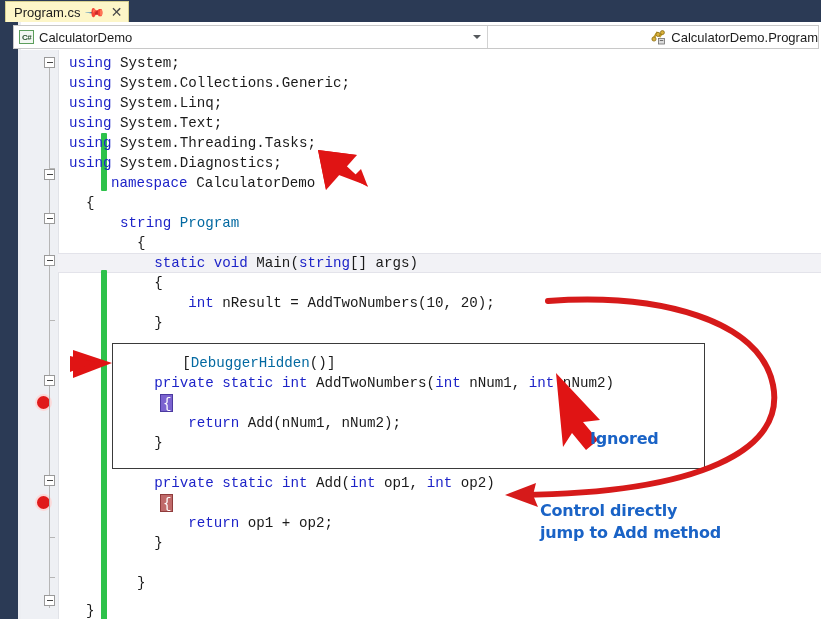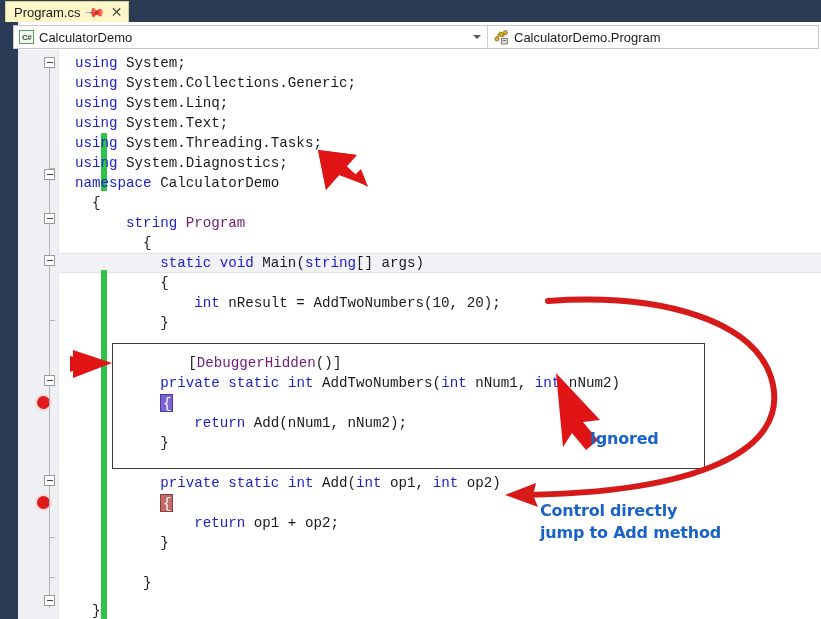--- a/index.html
+++ b/index.html
@@ -91,20 +91,21 @@
     align-items: center;
     box-sizing: border-box;
     height: 100%;
   }
   .nav-combo.left {
     width: 474px;
     border-right: 1px solid #d2d2d2;
   }
   .nav-combo.right {
     flex: 1;
+    justify-content: flex-end;
   }
   .nav-icon {
     margin-left: 5px;
     margin-right: 5px;
     flex: 0 0 auto;
     display: flex;
     align-items: center;
     justify-content: center;
   }
   .cs-icon {
@@ -214,27 +215,27 @@
     left: 39px; top: 0;
     width: 760px; height: 569px;
     font-family: "Liberation Mono", "DejaVu Sans Mono", monospace;
     font-size: 14.2px;
     line-height: 20px;
     color: #1a1a1a;
     white-space: pre;
   }
   .cline {
     position: absolute;
-    left: 15px;
+    left: 9px;
     height: 20px;
     line-height: 20px;
     white-space: pre;
   }
   .kw  { color: #1d23c8; }
-  .typ { color: #701a75; }
+  .typ { color: #0369a1; }
 
   
   .hl-band {
     position: absolute;
     left: 0;
     height: 20px;
     background: #f2f2f6;
     border-top: 1px solid #e3e3ea;
     border-bottom: 1px solid #e3e3ea;
     box-sizing: border-box;
@@ -358,21 +359,21 @@
     <div class="outline-box" style="top:545px;"></div>
     <div class="outline-tick" style="top:527px;"></div>
 
     <div class="code">
       <div class="cline" style="top:3px;"><span class="kw">using</span> System;</div>
       <div class="cline" style="top:23px;"><span class="kw">using</span> System.Collections.Generic;</div>
       <div class="cline" style="top:43px;"><span class="kw">using</span> System.Linq;</div>
       <div class="cline" style="top:63px;"><span class="kw">using</span> System.Text;</div>
       <div class="cline" style="top:83px;"><span class="kw">using</span> System.Threading.Tasks;</div>
       <div class="cline" style="top:103px;"><span class="kw">using</span> System.Diagnostics;</div>
-      <div class="cline" style="top:123px;"><span class="kw">namespace</span> CalculatorDemo</div>
+      <div class="cline" style="top:123px;margin-left:42px;"><span class="kw">namespace</span> CalculatorDemo</div>
       <div class="cline" style="top:143px;">  {</div>
       <div class="cline" style="top:163px;">      <span class="kw">string</span> <span class="typ">Program</span></div>
       <div class="cline" style="top:183px;">        {</div>
       <div class="cline" style="top:203px;">          <span class="kw">static</span> <span class="kw">void</span> Main(<span class="kw">string</span>[] args)</div>
       <div class="cline" style="top:223px;">          {</div>
       <div class="cline" style="top:243px;">              <span class="kw">int</span> nResult = AddTwoNumbers(10, 20);</div>
       <div class="cline" style="top:263px;">          }</div>
       <div class="cline" style="top:303px;margin-left:28px;">          [<span class="typ">DebuggerHidden</span>()]</div>
       <div class="cline" style="top:323px;">          <span class="kw">private</span> <span class="kw">static</span> <span class="kw">int</span> AddTwoNumbers(<span class="kw">int</span> nNum1, <span class="kw">int</span> nNum2)</div>
       <div class="cline" style="top:363px;">              <span class="kw">return</span> Add(nNum1, nNum2);</div>

